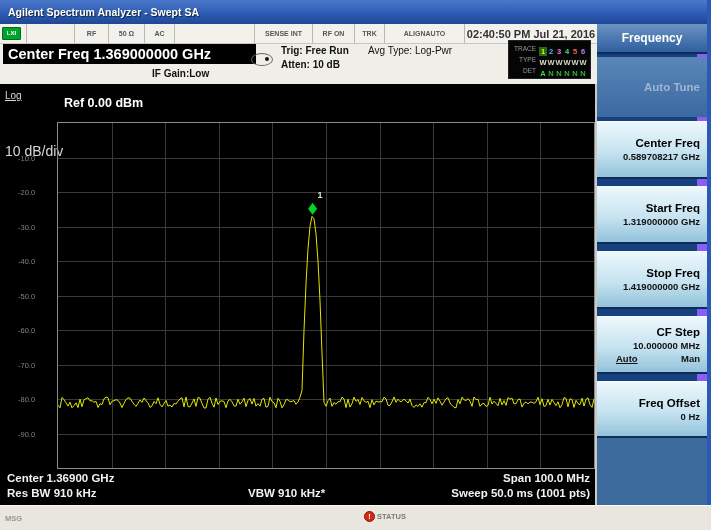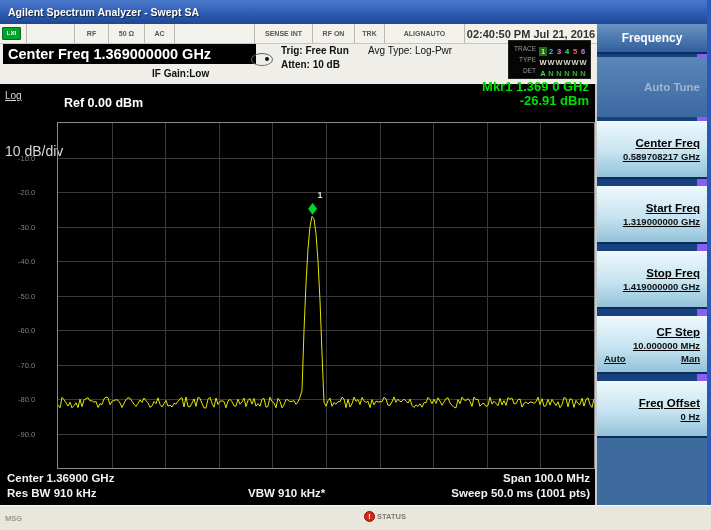--- a/index.html
+++ b/index.html
@@ -64,27 +64,27 @@
 
   
   .softpanel{position:absolute;left:597px;top:24px;width:100px;height:481px;background:#16407e;}
   .menu-title{position:absolute;left:0;top:0;width:110px;height:30px;
     background:linear-gradient(180deg,#6b93c3,#2f5f9e);color:#fff;font-size:12px;font-weight:bold;
     display:flex;align-items:center;justify-content:center;border-bottom:2px solid #0d2c5c;box-sizing:border-box;}
   .softkey{position:absolute;left:0;width:110px;box-sizing:border-box;display:flex;flex-direction:column;
     justify-content:center;align-items:flex-end;padding:2px 7px;cursor:pointer;}
   .softkey.dim{background:linear-gradient(180deg,#5b87b8,#3a68a0);}
   .softkey.lite{background:linear-gradient(180deg,#ecf8fc 0%,#c6e3f0 55%,#93c2da 100%);
-    border-top:1px solid #f4fbfe;border-bottom:2px solid #0d2c5c;text-decoration:underline;}
+    border-top:1px solid #f4fbfe;border-bottom:2px solid #0d2c5c;}
   .sk-label{font-size:11.5px;font-weight:bold;color:#000;white-space:nowrap;}
   .softkey.dim .sk-label{color:#9fb6cf;}
   .sk-value{font-size:9.5px;font-weight:600;color:#111;margin-top:2px;white-space:nowrap;}
   .sk-toggle{width:100%;display:flex;justify-content:space-between;margin-top:2px;
     font-size:9.5px;font-weight:bold;color:#111;}
-  .sk-toggle .sel{text-decoration:underline;}
+  .sk-toggle .sel{text-decoration:underline;margin-left:12px;}
   .panel-filler{position:absolute;left:0;top:414px;width:110px;height:67px;background:#3e6b9d;}
   .win-right-border{position:absolute;left:707px;top:0;width:4px;height:530px;background:#2a5ab5;}
 
   
   .taskbar{position:absolute;left:0;top:505px;width:711px;height:25px;background:#e9e6de;border-top:1px solid #fbfaf7;}
   .msg{position:absolute;left:5px;top:8px;font-size:7.5px;color:#9a978e;font-weight:bold;}
   .status-item{position:absolute;left:364px;top:5px;display:flex;align-items:center;cursor:pointer;}
   .status-dot{width:9px;height:9px;border-radius:50%;background:#d02a1a;border:1px solid #8c1208;
     color:#fff;font-size:7px;line-height:9px;text-align:center;font-weight:bold;margin-right:2px;}
   .status-text{font-size:7.5px;color:#7d7a72;font-weight:bold;}
@@ -131,24 +131,20 @@
           <span class="t-cells"><span style="color: rgb(228, 228, 196);">W</span><span style="color: rgb(214, 214, 194);">W</span><span style="color: rgb(214, 214, 194);">W</span><span style="color: rgb(214, 214, 194);">W</span><span style="color: rgb(214, 214, 194);">W</span><span style="color: rgb(214, 214, 194);">W</span></span>
         </div>
       <div class="t-row">
           <span class="t-label">DET</span>
           <span class="t-cells"><span style="color: rgb(61, 219, 61);">A</span><span style="color: rgb(52, 180, 52);">N</span><span style="color: rgb(52, 180, 52);">N</span><span style="color: rgb(52, 180, 52);">N</span><span style="color: rgb(52, 180, 52);">N</span><span style="color: rgb(52, 180, 52);">N</span></span>
         </div>
     </div>
   </div>
 
   <div class="screen">
-    <div class="mkr-readout" id="mkr-readout" style="color: rgb(0, 224, 0);">
-      <div>Mkr1 1.369 0 GHz</div>
-      <div>-26.91 dBm</div>
-    </div>
     <div class="scale-div">10 dB/div</div>
     <div class="scale-log">Log</div>
     <div class="ref-level">Ref 0.00 dBm</div>
 
     <div class="plot" id="plot">
       <div id="grid">
           <div class="gl v" style="left: 53.6px;"></div>
           <div class="gl v" style="left: 107.2px;"></div>
           <div class="gl v" style="left: 160.8px;"></div>
           <div class="gl v" style="left: 214.4px;"></div>

